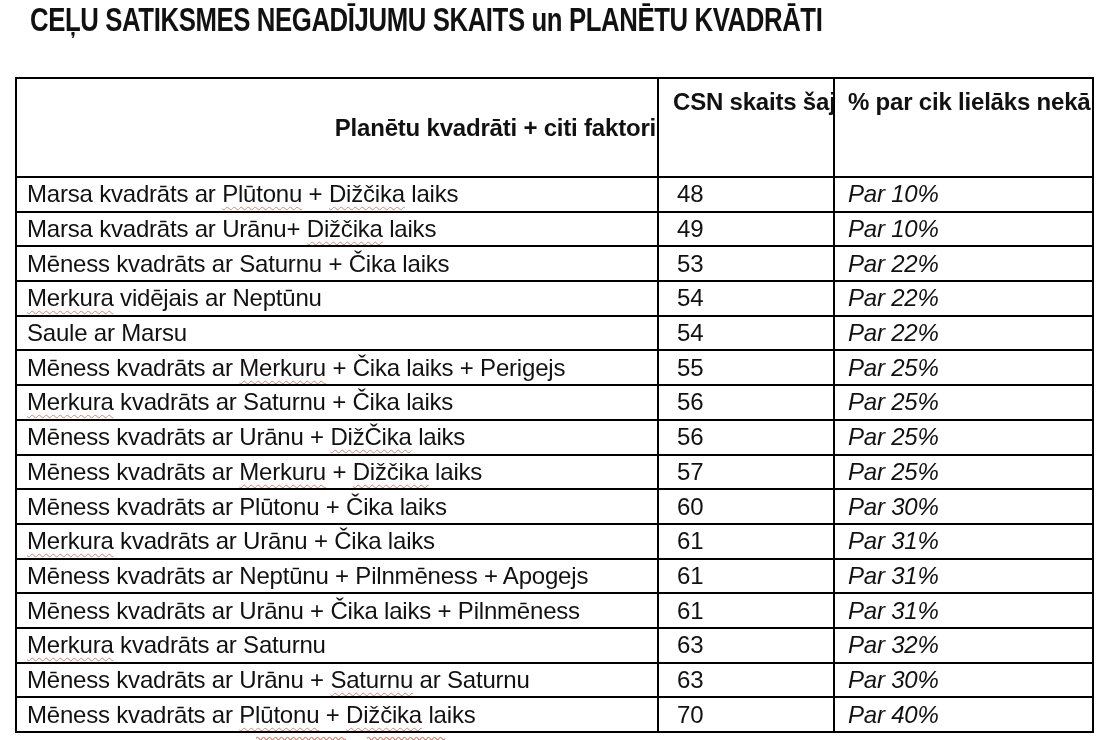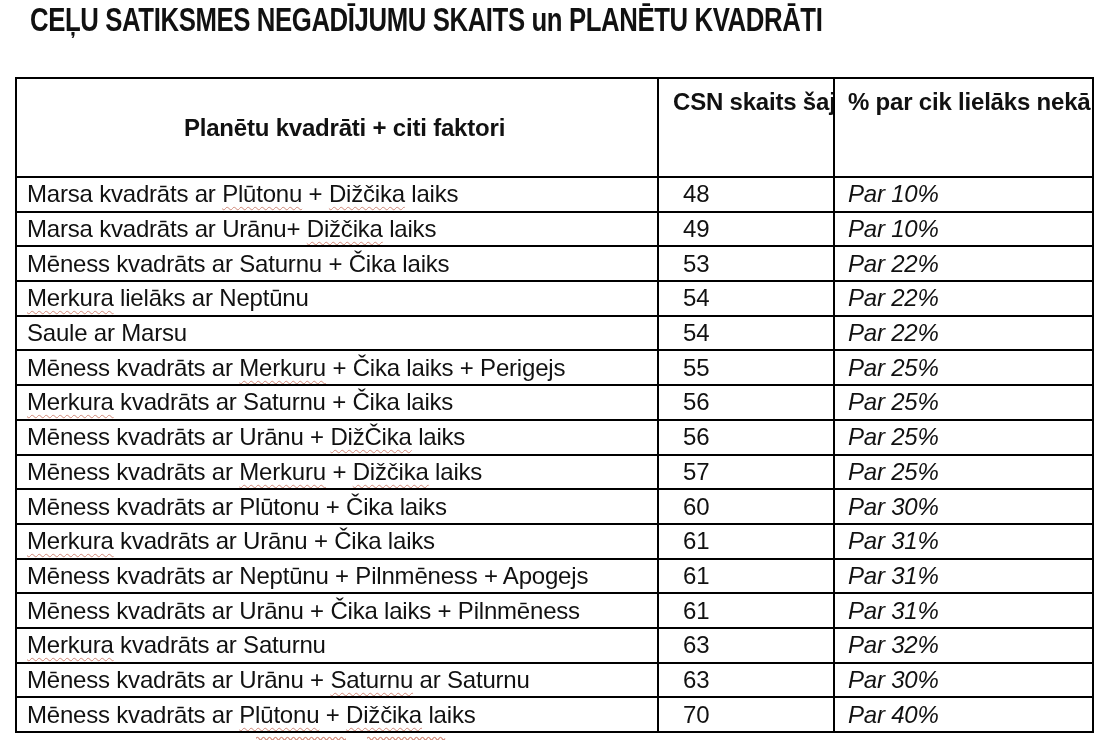--- a/index.html
+++ b/index.html
@@ -22,27 +22,27 @@
   table.doc col.c1{width:642px;}
   table.doc col.c2{width:176px;}
   table.doc col.c3{width:259px;}
   table.doc th, table.doc td{
     border:2px solid var(--brd,#000);
     font-size:24px; letter-spacing:-0.2px;
     overflow:hidden; white-space:nowrap;
   }
   thead tr{height:99px;}
   tbody tr{height:34.7px;margin-left:48px;}
-  th{font-weight:bold; text-align:center;}
+  th{font-weight:bold; text-align:right;}
   th.h1{vertical-align:middle; padding-left:16px;}
   th.h2{vertical-align:top; text-align:justify; padding:6px 12px 0 14px; white-space:normal; line-height:1.38;}
   th.h3{vertical-align:top; text-align:justify; padding:6px 18px 0 13px; white-space:normal; line-height:1.38;}
   td{vertical-align:middle;}
   td.f{padding-left:10px;}
-  td.n{padding-left:24px;}
+  td.n{padding-left:18px;}
   td.p{padding-left:13px;font-style:italic;}
   .sq{
     text-decoration-line:underline;
     text-decoration-style:wavy;
     text-decoration-color:var(--sq,#d08878);
     text-decoration-thickness:1px;
     text-underline-offset:4px;
   }
   .stray{position:absolute; line-height:0;}
   .stray svg{display:block;}
@@ -77,21 +77,21 @@
           <td class="f"><span>Marsa kvadrāts ar Urānu+ </span><span class="sq">Dižčika</span><span> laiks</span></td>
           <td class="n">49</td>
           <td class="p">Par 10%</td>
         </tr>
         <tr>
           <td class="f"><span>Mēness kvadrāts ar Saturnu + Čika laiks</span></td>
           <td class="n">53</td>
           <td class="p">Par 22%</td>
         </tr>
         <tr>
-          <td class="f"><span class="sq">Merkura</span><span> lielāks ar Neptūnu</span></td>
+          <td class="f"><span class="sq">Merkura</span><span> vidējais ar Neptūnu</span></td>
           <td class="n">54</td>
           <td class="p">Par 22%</td>
         </tr>
         <tr>
           <td class="f"><span>Saule ar Marsu</span></td>
           <td class="n">54</td>
           <td class="p">Par 22%</td>
         </tr>
         <tr>
           <td class="f"><span>Mēness kvadrāts ar </span><span class="sq">Merkuru</span><span> + Čika laiks + Perigejs</span></td>

